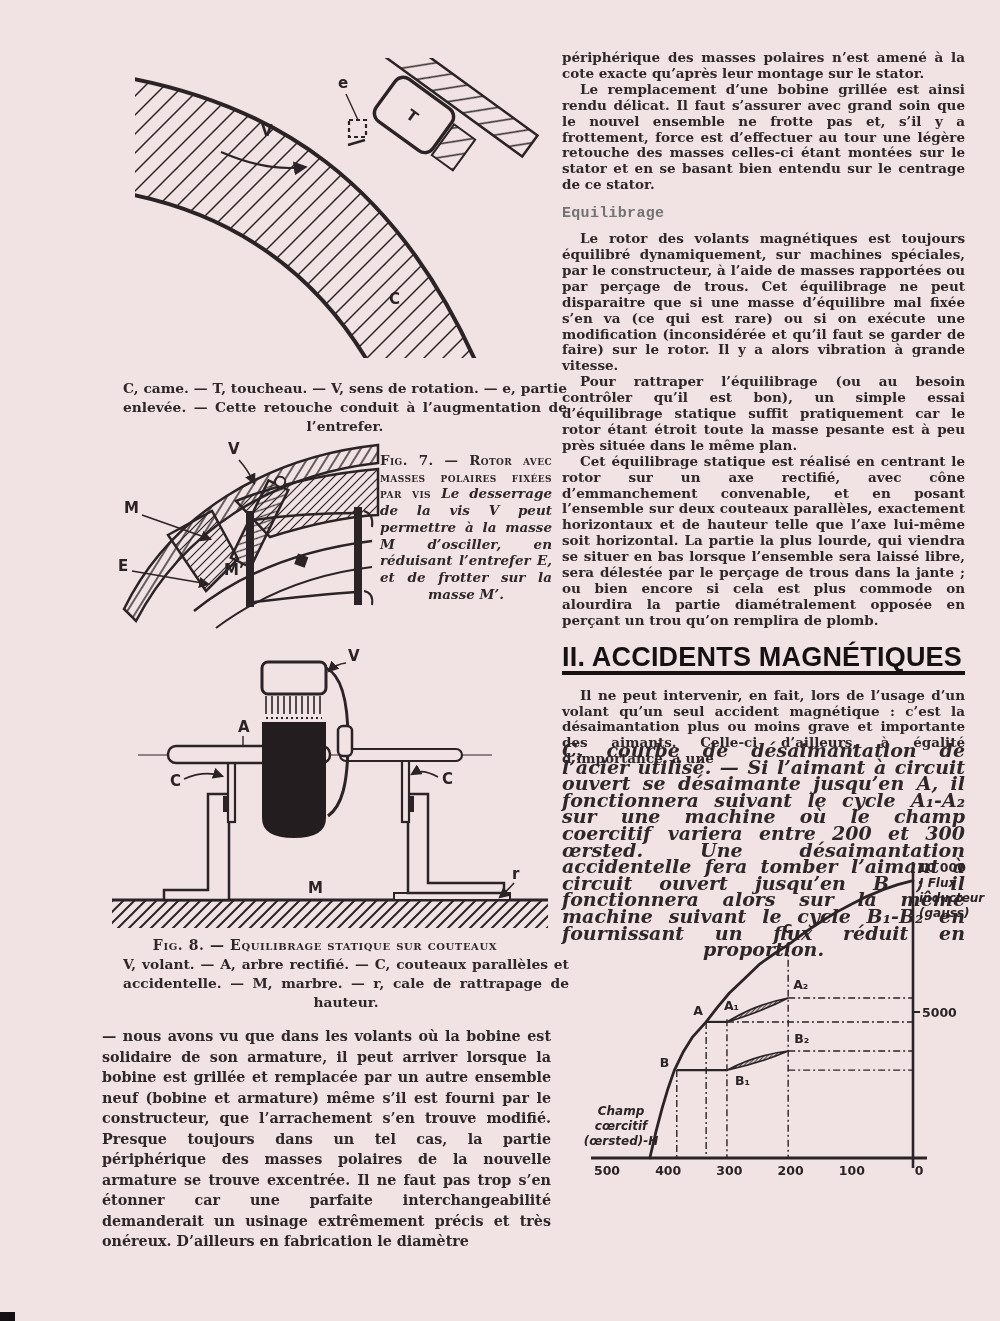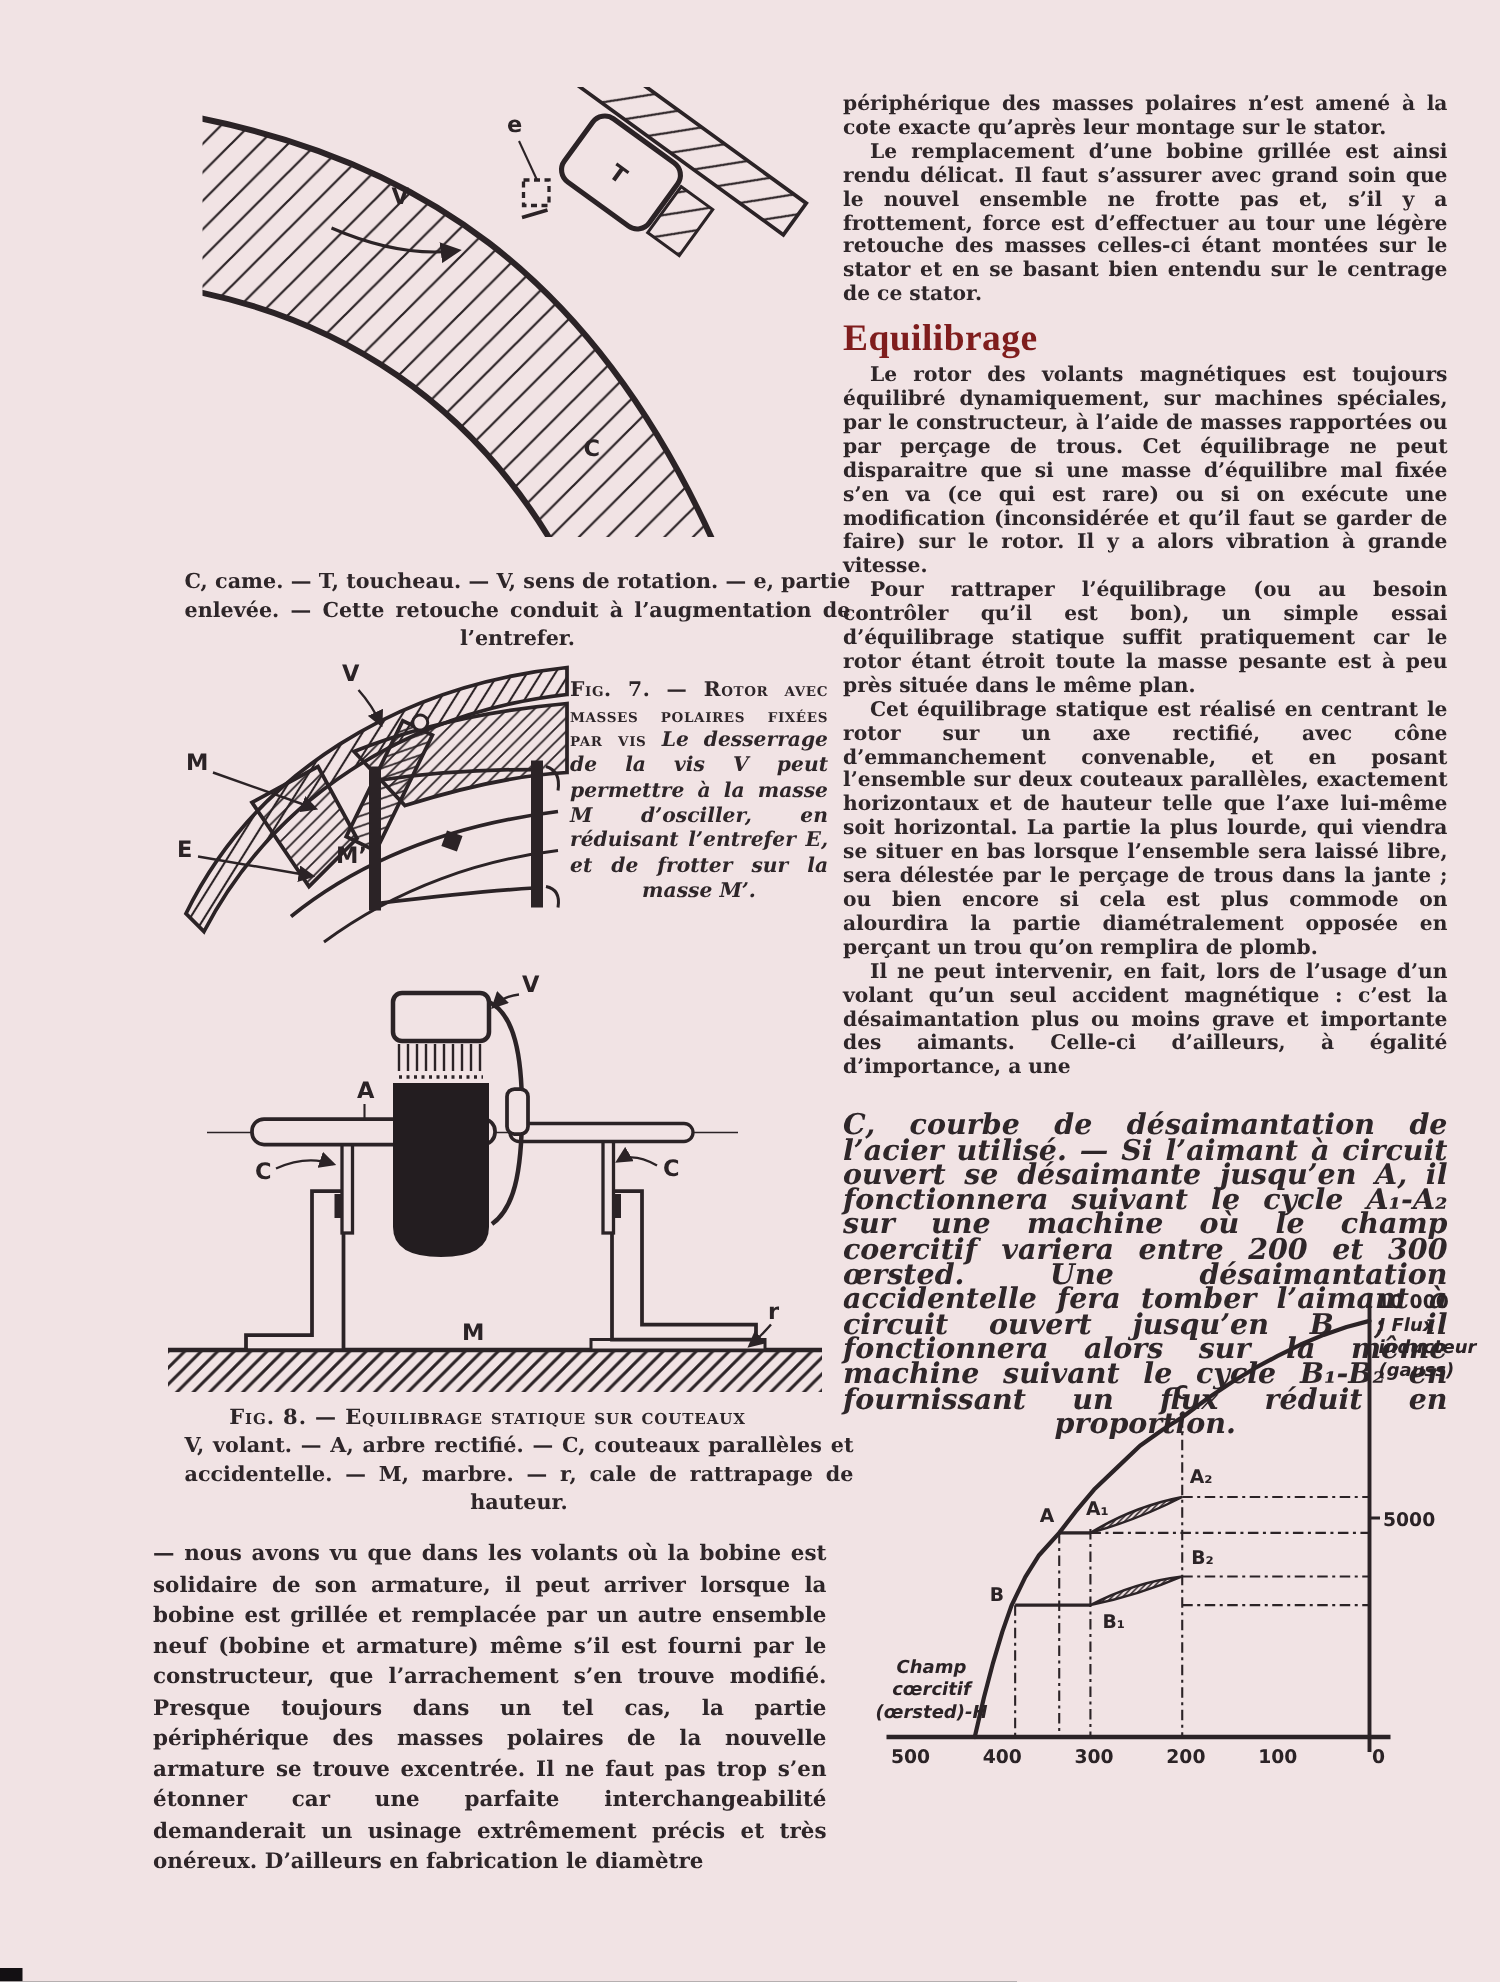--- a/index.html
+++ b/index.html
@@ -7,22 +7,22 @@
     position:relative;width:1000px;height:1321px;overflow:hidden;
     background:#f1e3e4;color:#2e2629;
     font-family:"DejaVu Serif",serif;font-weight:bold;
   }
   .blk{position:absolute;}
   
   .rc{width:403px;font-size:13.5px;line-height:15.9px;text-align:justify;}
   .rc p{margin:0;text-indent:18px;}
   .rc p.noindent{text-indent:0;}
   .h-small{
-    font-family:Liberation Serif, serif;font-weight:bold;
-    font-size:25px;color:#7f1d1d;margin:13px 0 9px 0;text-indent:0;text-align:left;
+    font-family:Liberation Mono, monospace;font-weight:bold;
+    font-size:15px;color:#737373;margin:13px 0 9px 0;text-indent:0;text-align:left;
     letter-spacing:.3px;
   }
   .h-big{
     font-family:"Liberation Sans","DejaVu Sans",sans-serif;font-weight:bold;
     font-size:27px;color:#161113;margin:21px 0 13px 0;text-indent:0;text-align:left;
     letter-spacing:.2px;border-bottom:4.5px solid #161113;padding-bottom:5px;width:403px;
   }
   
   .cap-title{font-variant:small-caps;font-size:14px;letter-spacing:.6px;text-align:center;}
   .cap-body{font-size:13.8px;line-height:19px;text-align:justify;text-align-last:center;margin-left:20px;}
@@ -184,27 +184,28 @@
     <text x="196" y="245" class="fl">M</text>
     <text x="400" y="231" class="fl">r</text>
     <path d="M 402,235 Q 394,244 388,249" fill="none" stroke="#2b2326" stroke-width="1.6" marker-end="url(#ar8)"></path>
   </svg>
 
   <div class="blk cap-title" style="left:100px;top:937px;width:450px">Fig. 8. — Equilibrage statique sur couteaux</div>
   <div class="blk cap-body" style="left:103px;top:955px;width:446px">V, volant. — A, arbre rectifié. — C, couteaux parallèles et accidentelle. — M, marbre. — r, cale de rattrapage de hauteur.</div>
 
   <div class="blk lp" style="left:102px;top:1026px">— nous avons vu que dans les volants où la bobine est solidaire de son armature, il peut arriver lorsque la bobine est grillée et remplacée par un autre ensemble neuf (bobine et armature) même s’il est fourni par le constructeur, que l’arrachement s’en trouve modifié. Presque toujours dans un tel cas, la partie périphérique des masses polaires de la nouvelle armature se trouve excentrée. Il ne faut pas trop s’en étonner car une parfaite interchangeabilité demanderait un usinage extrêmement précis et très onéreux. D’ailleurs en fabrication le diamètre</div>
 
-  <div class="blk rc" style="left:562px;top:62px">
+  <div class="blk rc" style="left:562px;top:50px">
     <p class="noindent">périphérique des masses polaires n’est amené à la cote exacte qu’après leur montage sur le stator.</p>
     <p>Le remplacement d’une bobine grillée est ainsi rendu délicat. Il faut s’assurer avec grand soin que le nouvel ensemble ne frotte pas et, s’il y a frottement, force est d’effectuer au tour une légère retouche des masses celles-ci étant montées sur le stator et en se basant bien entendu sur le centrage de ce stator.</p>
     <div class="h-small">Equilibrage</div>
     <p>Le rotor des volants magnétiques est toujours équilibré dynamiquement, sur machines spéciales, par le constructeur, à l’aide de masses rapportées ou par perçage de trous. Cet équilibrage ne peut disparaitre que si une masse d’équilibre mal fixée s’en va (ce qui est rare) ou si on exécute une modification (inconsidérée et qu’il faut se garder de faire) sur le rotor. Il y a alors vibration à grande vitesse.</p>
     <p>Pour rattraper l’équilibrage (ou au besoin contrôler qu’il est bon), un simple essai d’équilibrage statique suffit pratiquement car le rotor étant étroit toute la masse pesante est à peu près située dans le même plan.</p>
     <p>Cet équilibrage statique est réalisé en centrant le rotor sur un axe rectifié, avec cône d’emmanchement convenable, et en posant l’ensemble sur deux couteaux parallèles, exactement horizontaux et de hauteur telle que l’axe lui-même soit horizontal. La partie la plus lourde, qui viendra se situer en bas lorsque l’ensemble sera laissé libre, sera délestée par le perçage de trous dans la jante ; ou bien encore si cela est plus commode on alourdira la partie diamétralement opposée en perçant un trou qu’on remplira de plomb.</p>
+    <div class="h-big">II. ACCIDENTS MAGNÉTIQUES</div>
     <p>Il ne peut intervenir, en fait, lors de l’usage d’un volant qu’un seul accident magnétique : c’est la désaimantation plus ou moins grave et importante des aimants. Celle-ci d’ailleurs, à égalité d’importance, a une</p>
   </div>
 
   <div class="blk cap-body-9" style="left:562px;top:742px">C, courbe de désaimantation de l’acier utilisé. — Si l’aimant à circuit ouvert se désaimante jusqu’en A, il fonctionnera suivant le cycle A₁-A₂ sur une machine où le champ coercitif variera entre 200 et 300 œrsted. Une désaimantation accidentelle fera tomber l’aimant à circuit ouvert jusqu’en B ; il fonctionnera alors sur la même machine suivant le cycle B₁-B₂ en fournissant un flux réduit en proportion.</div>
 
   <svg id="fig9-chart" class="blk" style="left:565px;top:856px" width="420" height="330" viewBox="0 0 420 330">
       <defs>
         <pattern id="lensh" width="3.5" height="3.5" patternUnits="userSpaceOnUse">
           <path d="M0,3.5 L3.5,0 M-0.9,0.9 L0.9,-0.9 M2.6,4.4 L4.4,2.6" stroke="#2b2326" stroke-width="1"></path>
         </pattern>

